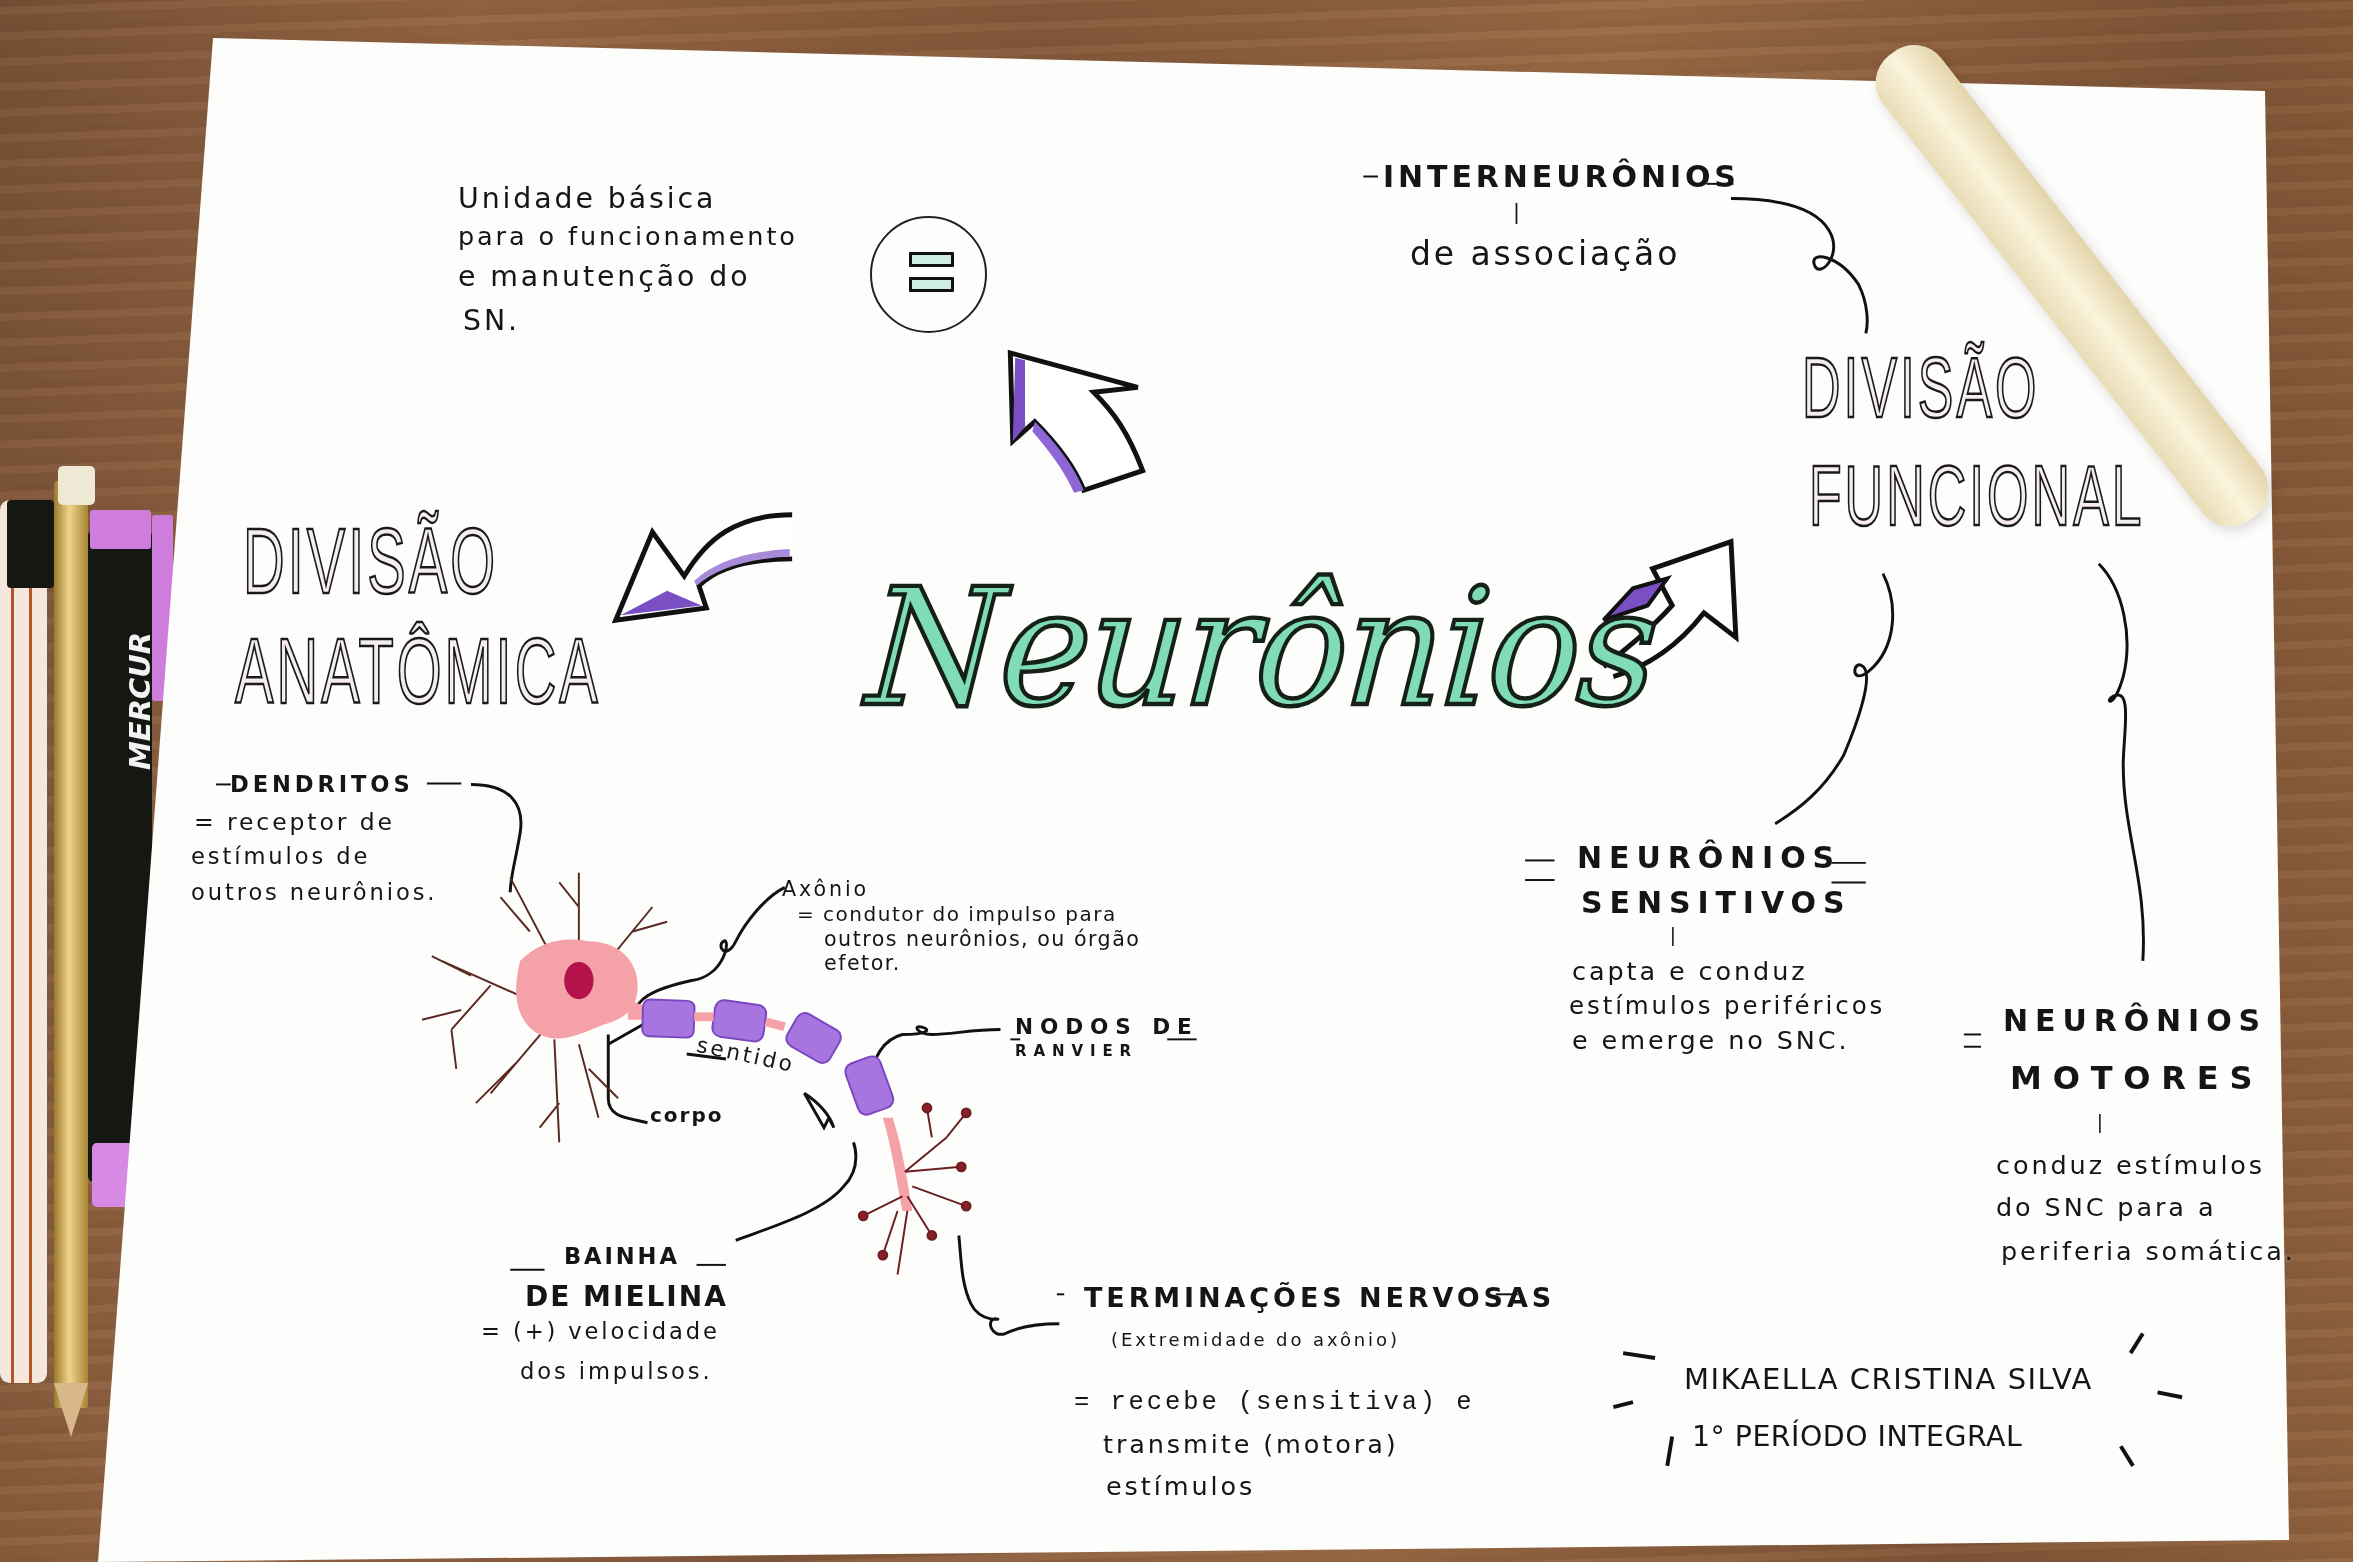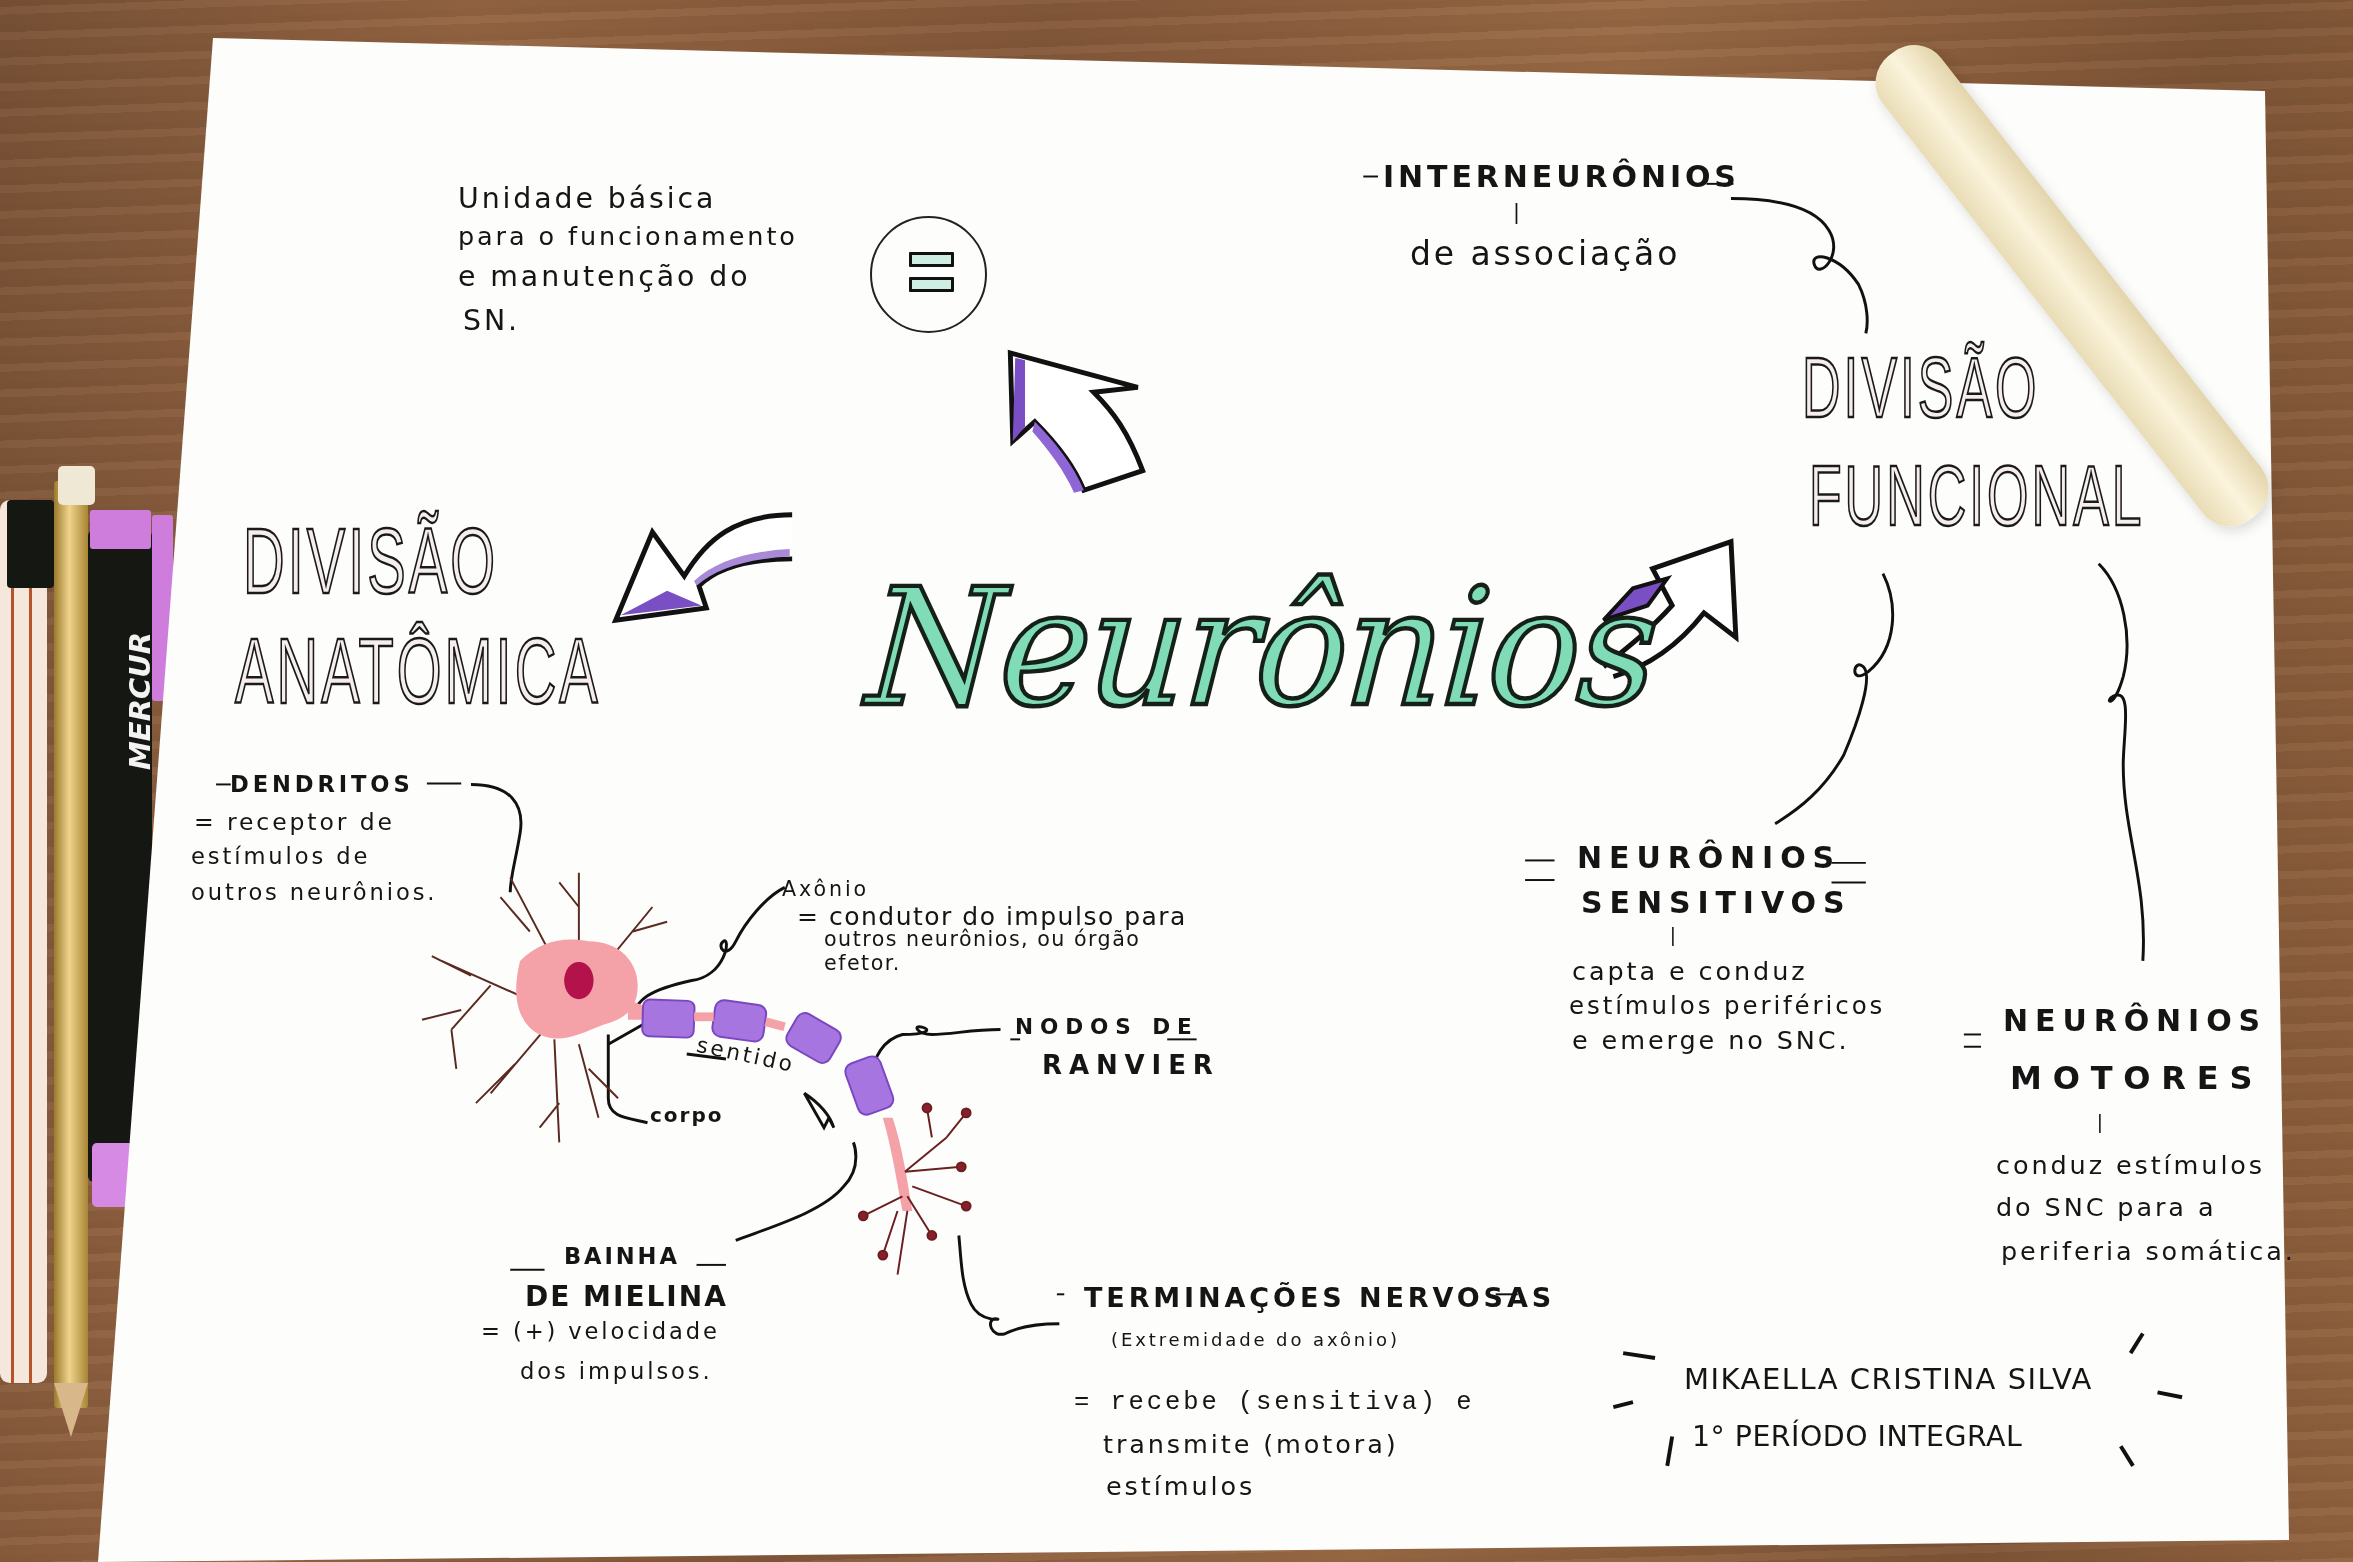--- a/index.html
+++ b/index.html
@@ -196,26 +196,26 @@
 <div class="txt hand" style="left:1996px;top:1150px;font-size:25.5px;">conduz estímulos</div>
 <div class="txt hand" style="left:1996px;top:1192px;font-size:25.5px;">do SNC para a</div>
 <div class="txt hand" style="left:2001px;top:1236px;font-size:25.5px;">periferia somática.</div>
 
 <div class="txt caps" style="left:230px;top:771px;font-size:22.6px;letter-spacing:3.9px;">DENDRITOS</div>
 <div class="txt hand" style="left:194px;top:808px;font-size:23.5px;">= receptor de</div>
 <div class="txt hand" style="left:191px;top:843px;font-size:22.6px;">estímulos de</div>
 <div class="txt hand" style="left:191px;top:879px;font-size:22.6px;">outros neurônios.</div>
 
 <div class="txt hand" style="left:782px;top:877px;font-size:20.6px;">Axônio</div>
-<div class="txt hand" style="left:797px;top:902px;font-size:25px;letter-spacing:1.5px;">= condutor do impulso para</div>
+<div class="txt hand" style="left:797px;top:902px;font-size:20px;letter-spacing:1.5px;">= condutor do impulso para</div>
 <div class="txt hand" style="left:824px;top:927px;font-size:20.6px;letter-spacing:1.5px;">outros neurônios, ou órgão</div>
 <div class="txt hand" style="left:824px;top:951px;font-size:20.6px;letter-spacing:1.5px;">efetor.</div>
 
 <div class="txt caps" style="left:1015px;top:1014px;font-size:21.6px;">NODOS DE</div>
-<div class="txt caps" style="left:1042px;top:1042px;font-size:26px;margin-top:8px;">RANVIER</div>
+<div class="txt caps" style="left:1015px;top:1042px;font-size:15px;">RANVIER</div>
 
 <div class="txt hand" style="left:696px;top:1042px;font-size:21.6px;transform:rotate(12deg);">sentido</div>
 <div class="txt caps" style="left:650px;top:1103px;font-size:20px;letter-spacing:2px;text-transform:none;">corpo</div>
 
 <div class="txt caps" style="left:564px;top:1243px;font-size:22.6px;letter-spacing:2.9px;">BAINHA</div>
 <div class="txt caps" style="left:525px;top:1280px;font-size:28px;letter-spacing:2px;">DE MIELINA</div>
 <div class="txt hand" style="left:481px;top:1318px;font-size:22.6px;">= (+) velocidade</div>
 <div class="txt hand" style="left:520px;top:1358px;font-size:22.6px;">dos impulsos.</div>
 
 <div class="txt caps" style="left:1084px;top:1282px;font-size:27px;letter-spacing:3.9px;">TERMINAÇÕES NERVOSAS</div>

